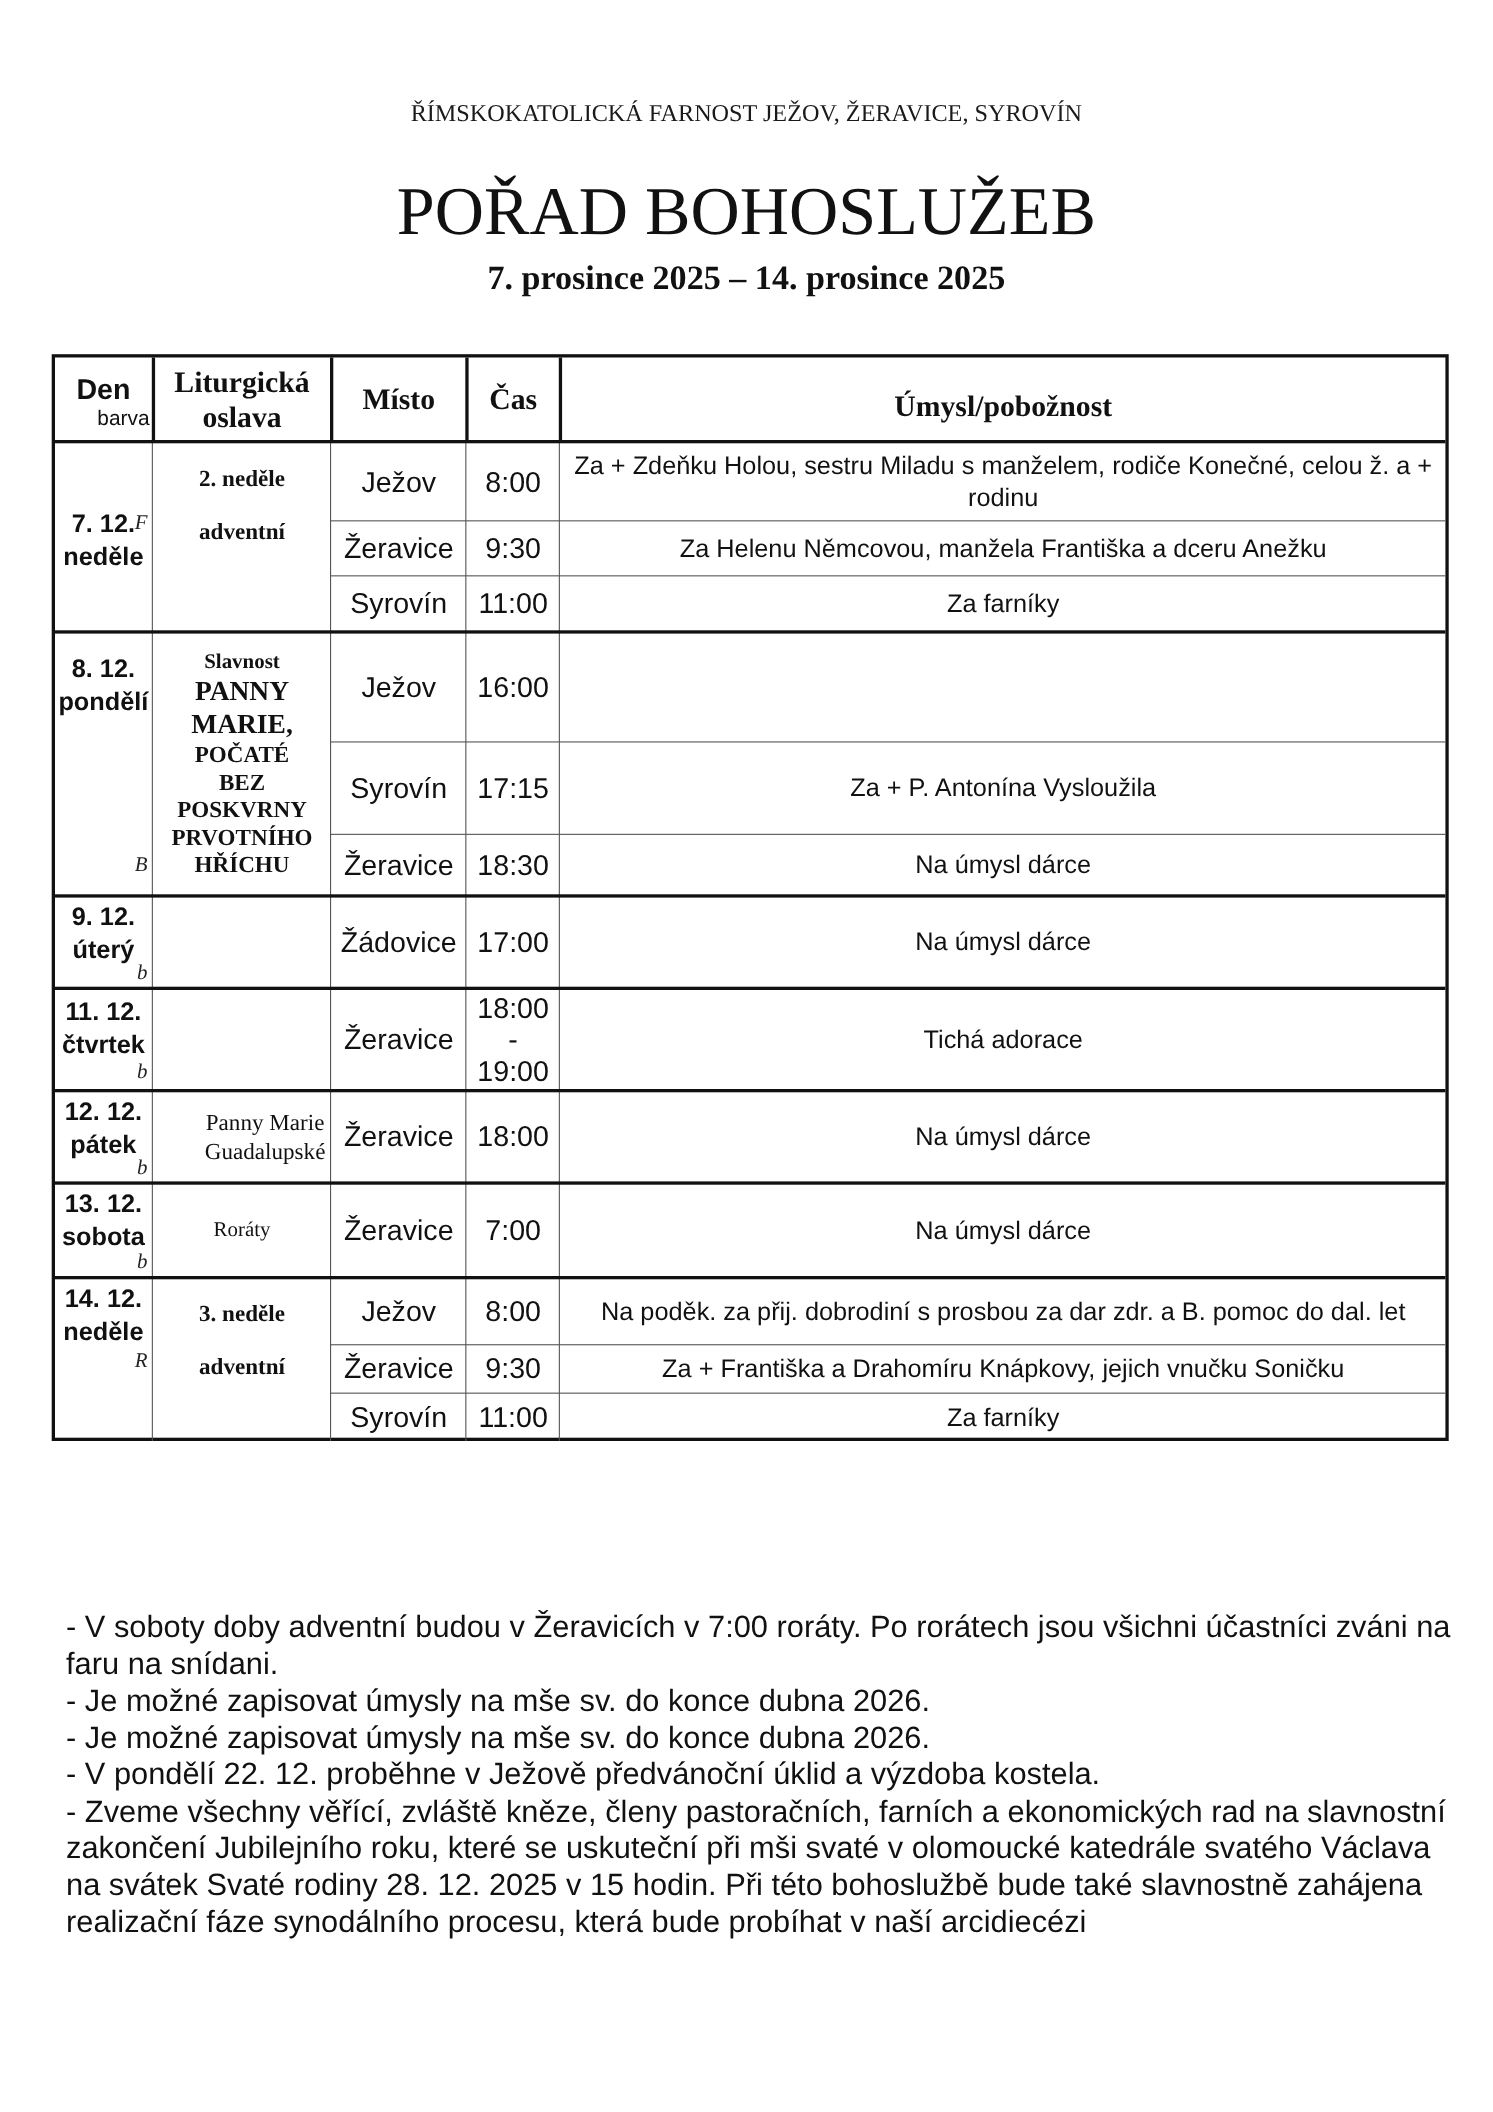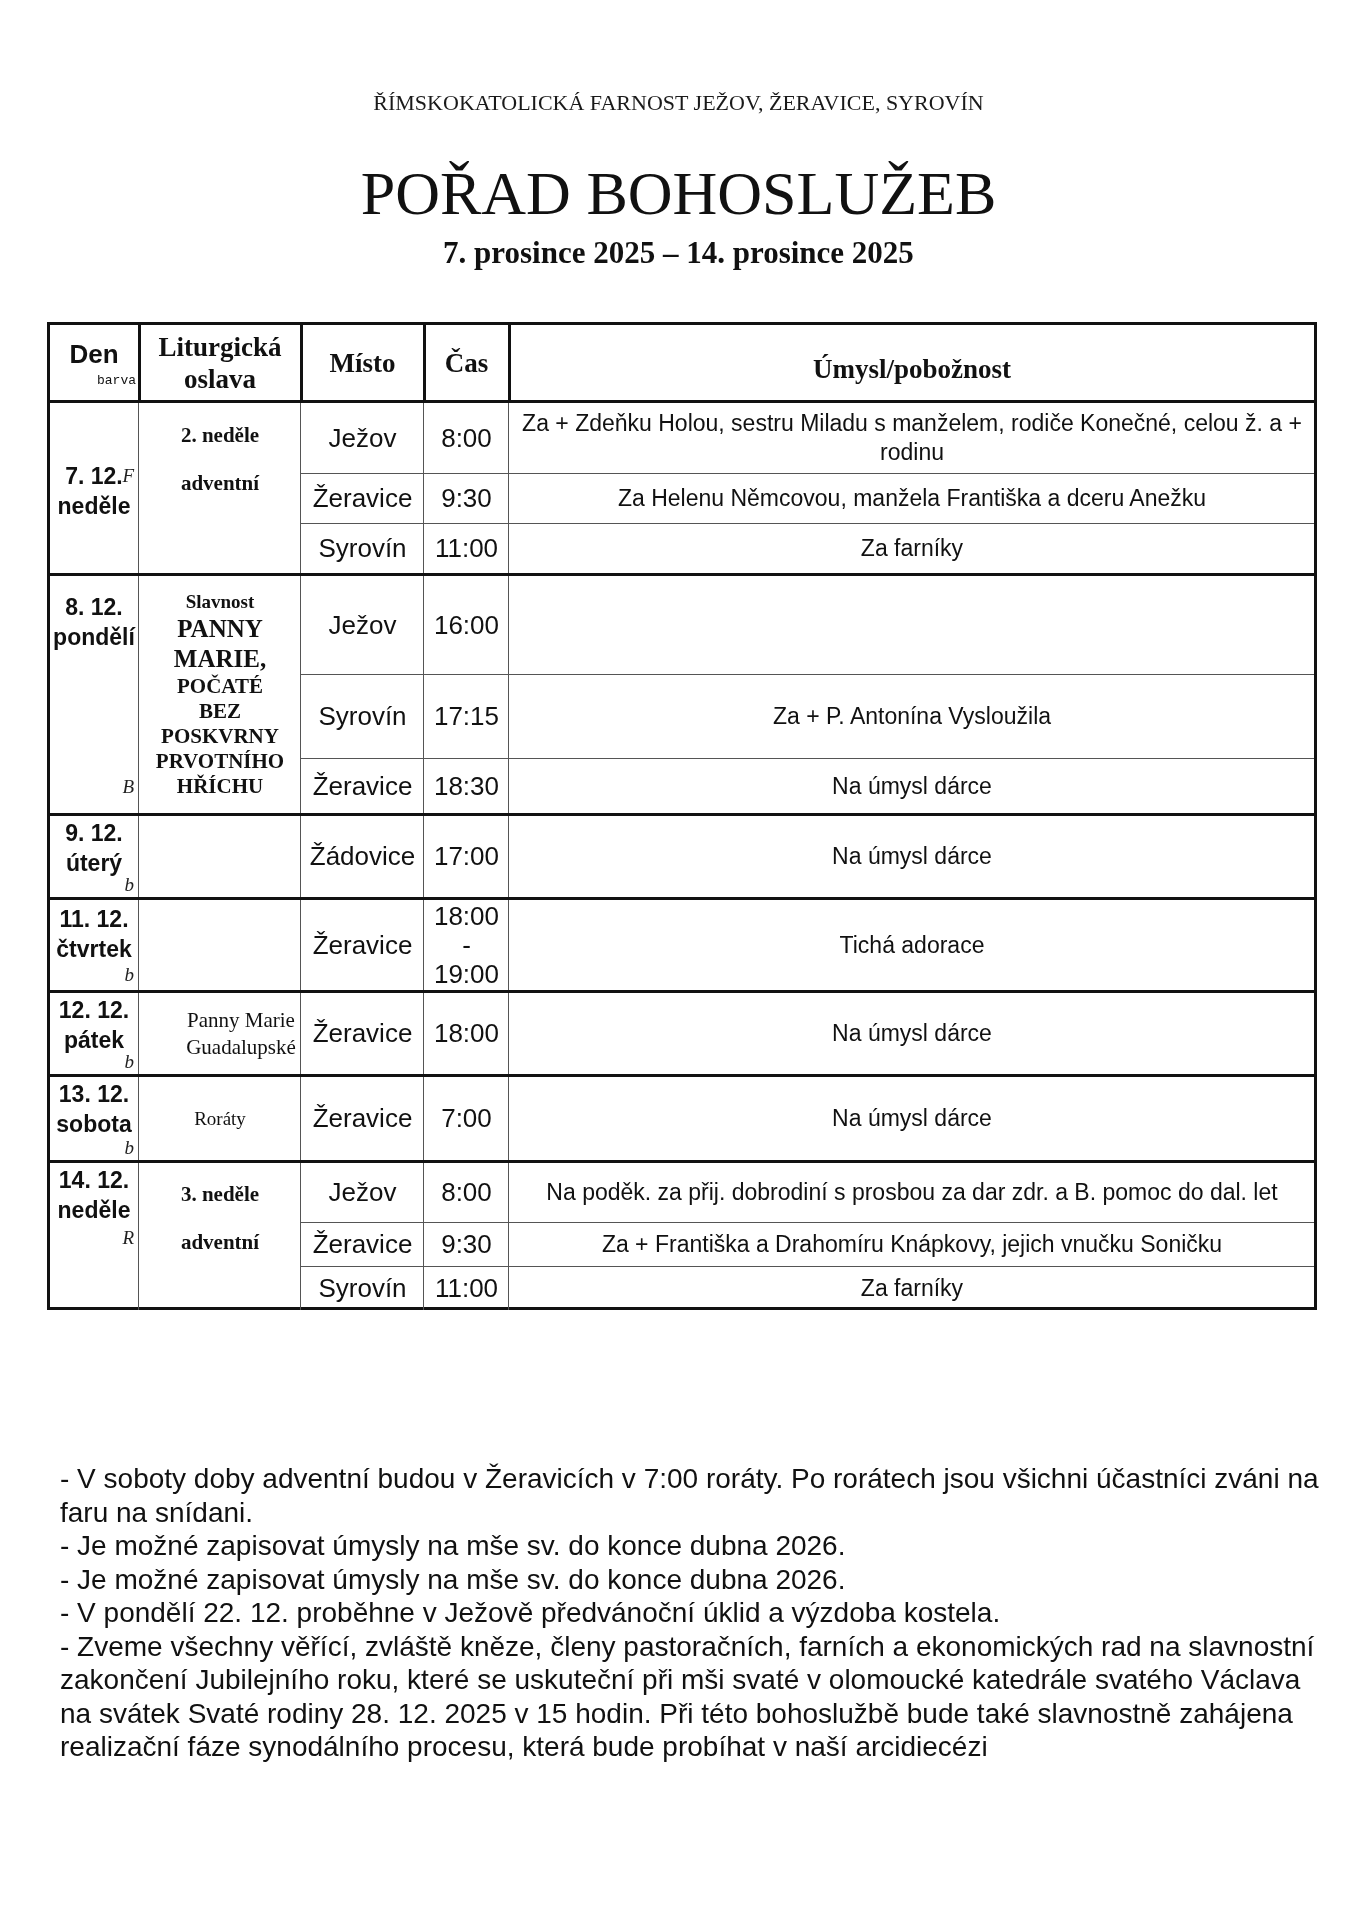--- a/index.html
+++ b/index.html
@@ -16,21 +16,21 @@
     .tbl { position: absolute; left: 47px; top: 322px; width: 1270px; height: 988px;
       border: 3px solid #111; }
     .cell { position: absolute; display: flex; align-items: center; justify-content: center; text-align: center; }
     .hline { position: absolute; height: 0; border-top: 1.5px solid #555; }
     .hline.thick { border-top: 3px solid #111; }
     .vline { position: absolute; width: 0; border-left: 1.5px solid #555; }
     .vline.thick { border-left: 3px solid #111; }
 
     .hdr { font-family: "Liberation Serif", serif; font-weight: bold; font-size: 27px; line-height: 32px; }
     .hdr-sans { font-family: "Liberation Sans", sans-serif; font-weight: bold; font-size: 26px; }
-    .hdr-small { font-family: Liberation Mono, monospace; font-size: 13px; font-weight: normal; }
+    .hdr-small { font-family: Liberation Sans, sans-serif; font-size: 19px; font-weight: normal; }
 
     .day { font-family: "Liberation Sans", sans-serif; font-weight: bold; font-size: 23px; line-height: 30px; }
     .color-letter { position: absolute; right: 4px; font-family: "Liberation Serif", serif; font-style: italic; font-size: 19px; color: #222; }
 
     .lit { font-family: "Liberation Serif", serif; font-size: 20px; line-height: 24px; }
     .lit-bold { font-family: "Liberation Serif", serif; font-weight: bold; font-size: 21px; line-height: 26px; }
     .lit-big { font-family: "Liberation Serif", serif; font-weight: bold; font-size: 25px; line-height: 30px; }
     .lit-small { font-family: "Liberation Serif", serif; font-size: 19px; line-height: 22px; }
 
     .place, .time { font-family: "Liberation Sans", sans-serif; font-size: 26px; line-height: 31px; }

